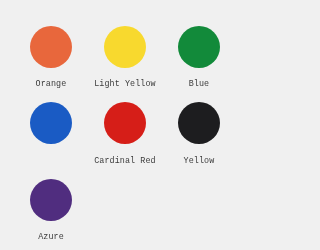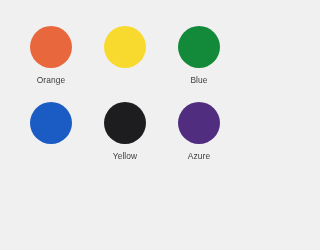--- a/index.html
+++ b/index.html
@@ -22,22 +22,23 @@
     grid-template-columns: repeat(3, 1fr);
     grid-template-rows: repeat(3, 1fr);
     padding: 13px 14px 8px 14px;
     column-gap: 0px;
     row-gap: 0px;
   }
   .swatch-cell {
     display: flex;
     flex-direction: column;
     align-items: center;
-    justify-content: flex-start;
+    justify-content: space-between;
     padding-top: 13px;
+    font-family: Liberation Mono, monospace;
   }
   .swatch-cell.is-empty {
     visibility: hidden;
   }
   .swatch-dot {
     width: 42px;
     height: 42px;
     border-radius: 50%;
     flex: none;
   }
@@ -54,27 +55,32 @@
 </head>
 <body style="background: rgb(240, 240, 240);">
 
 <main id="swatch-grid">
     <div class="swatch-cell">
       <div class="swatch-dot" style="background: rgb(232, 103, 60);"></div>
       <div class="swatch-label">Orange</div>
     </div>
     <div class="swatch-cell">
       <div class="swatch-dot" style="background: rgb(248, 217, 46);"></div>
+      <div class="swatch-label">Light Yellow</div>
     </div>
     <div class="swatch-cell">
       <div class="swatch-dot" style="background: rgb(18, 138, 58);"></div>
       <div class="swatch-label">Blue</div>
     </div>
     <div class="swatch-cell">
       <div class="swatch-dot" style="background: rgb(26, 91, 196);"></div>
+    </div>
+    <div class="swatch-cell">
+      <div class="swatch-dot" style="background: rgb(214, 30, 24);"></div>
+      <div class="swatch-label">Cardinal Red</div>
     </div>
     <div class="swatch-cell">
       <div class="swatch-dot" style="background: rgb(29, 29, 31);"></div>
       <div class="swatch-label">Yellow</div>
     </div>
     <div class="swatch-cell">
       <div class="swatch-dot" style="background: rgb(80, 45, 127);"></div>
       <div class="swatch-label">Azure</div>
     </div>
     <div class="swatch-cell is-empty">

